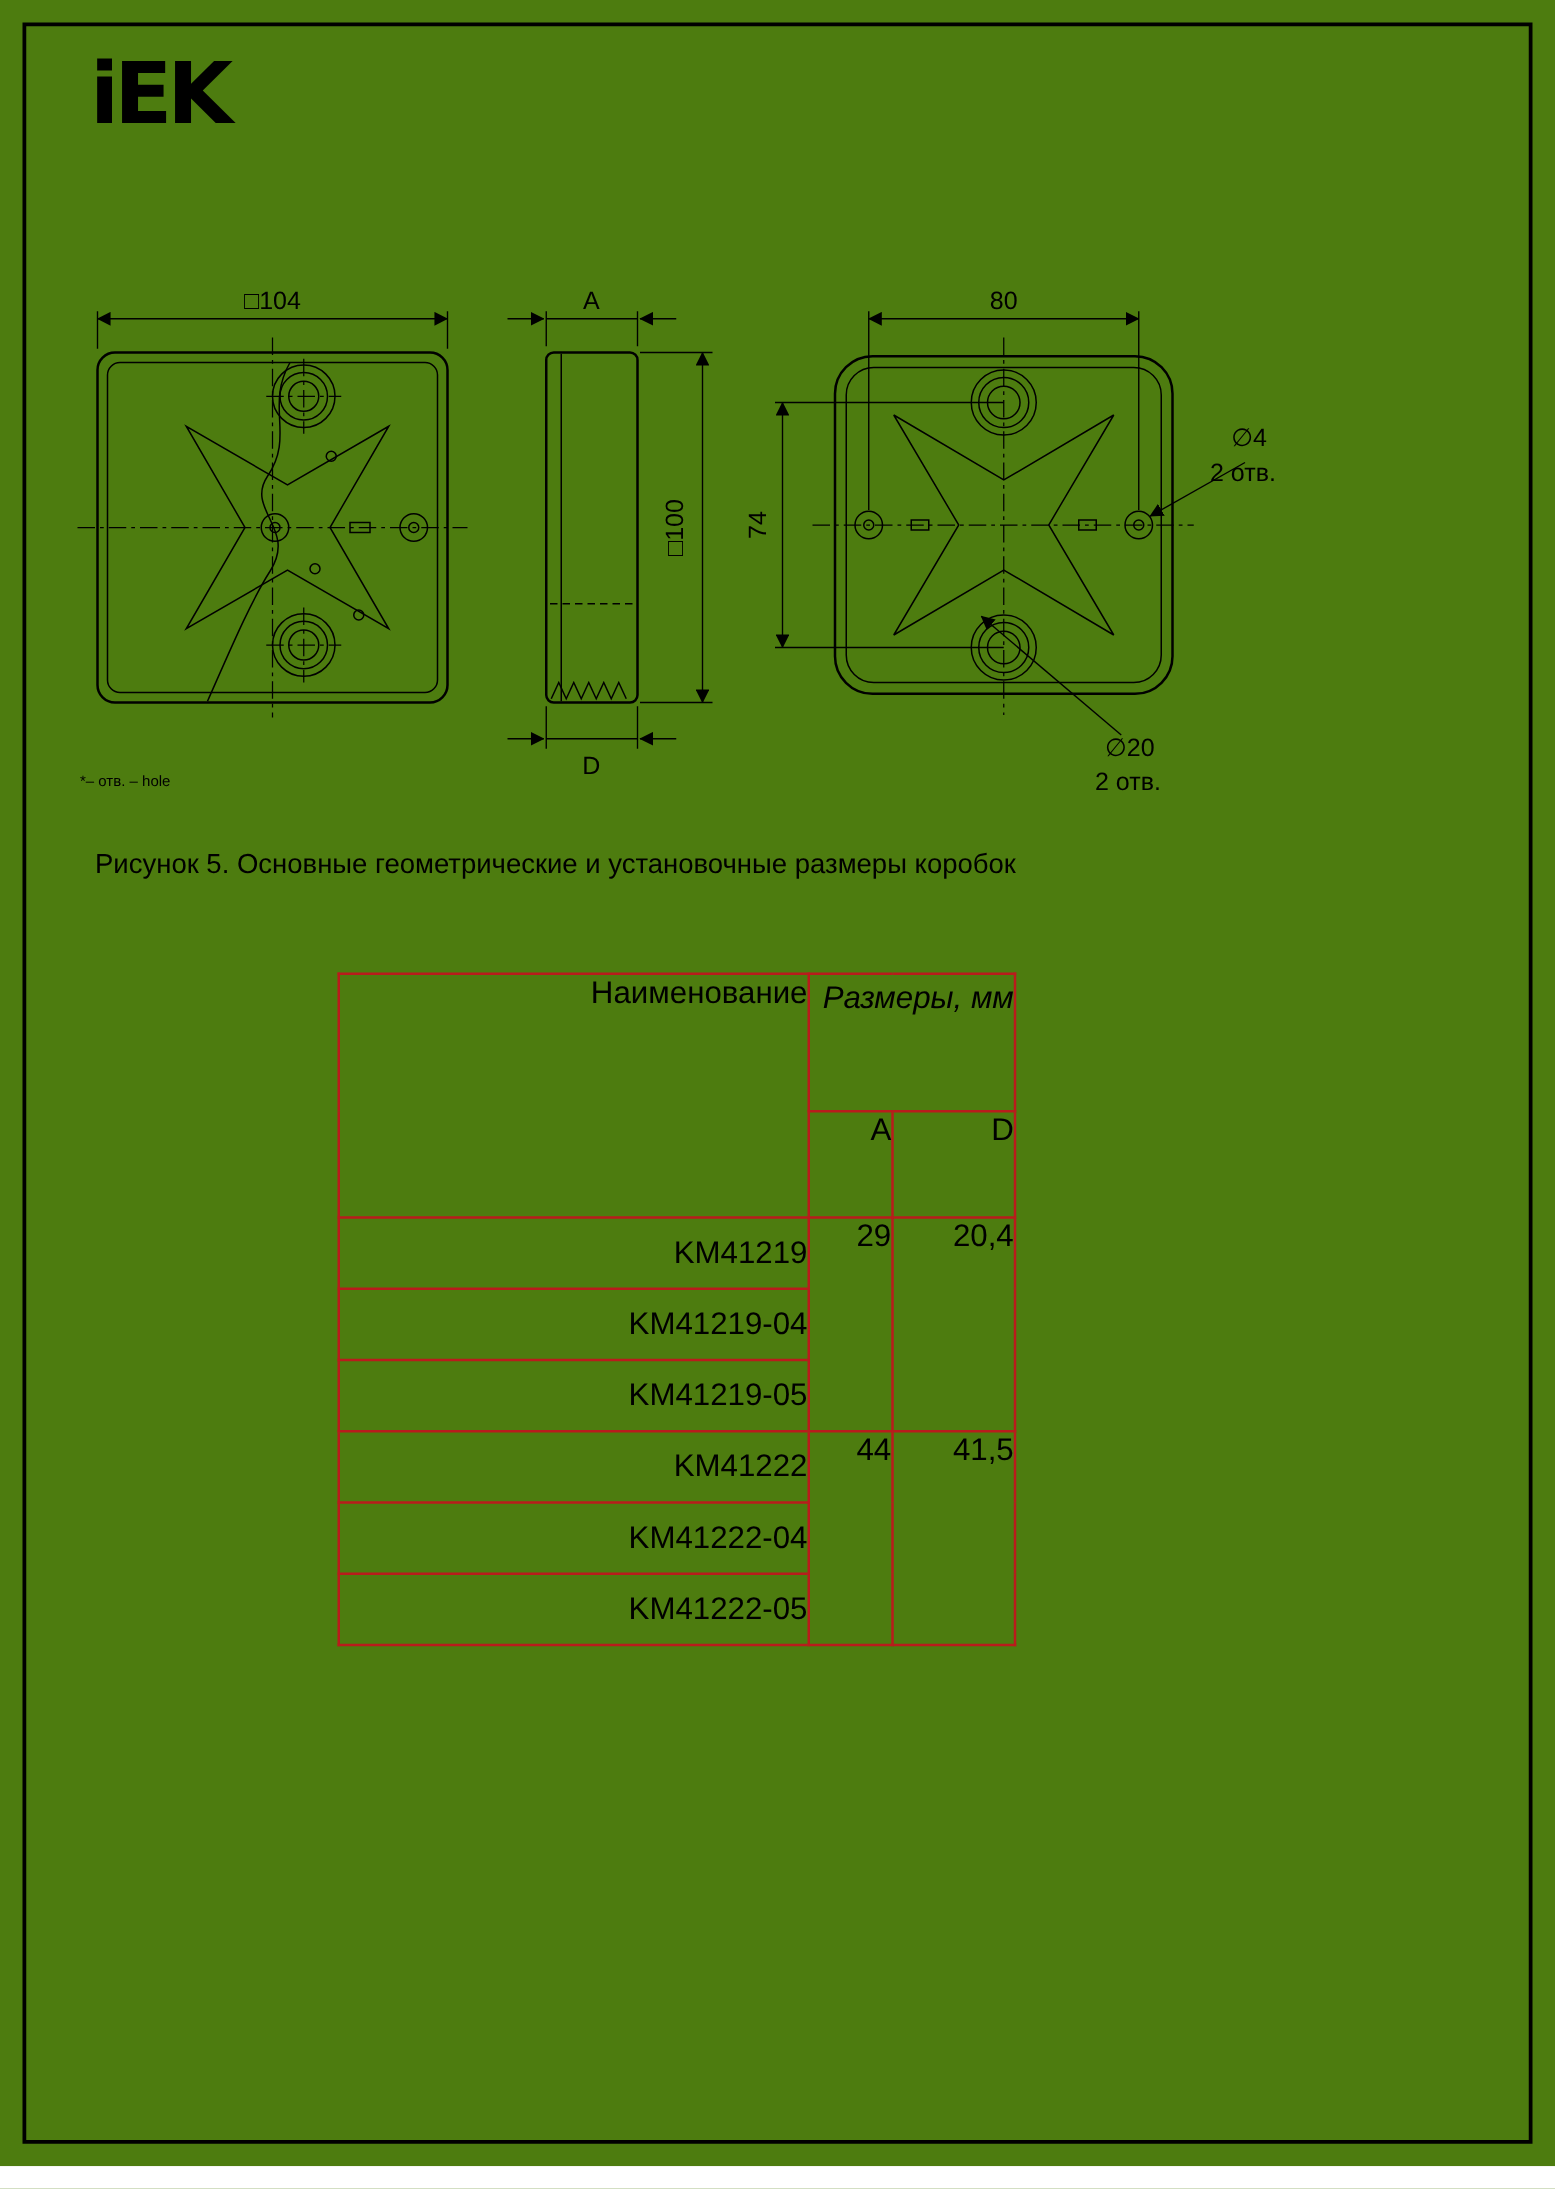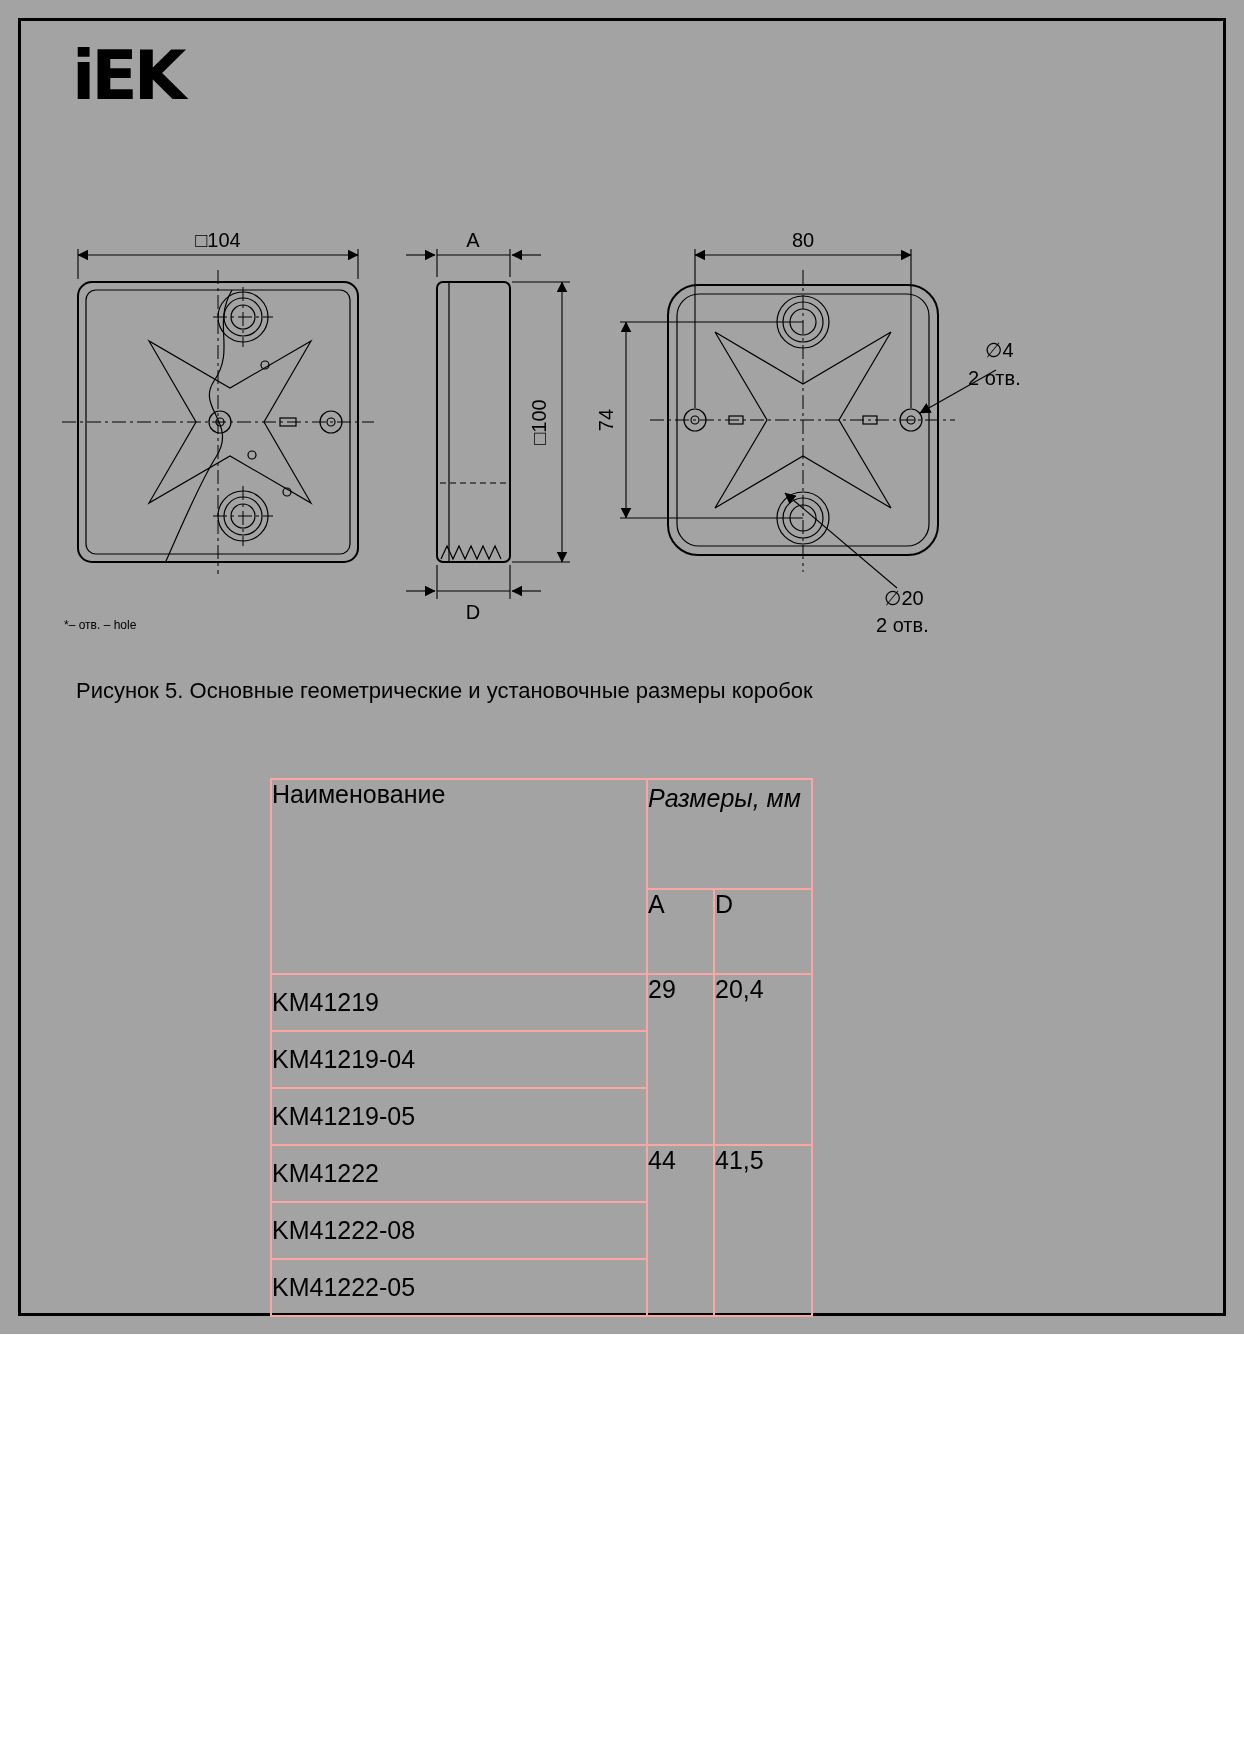--- a/index.html
+++ b/index.html
@@ -1,38 +1,38 @@
 <!DOCTYPE html>
 <html><head>
 <meta charset="utf-8">
 <style>
   html,body{margin:0;padding:0;background:#ffffff;}
   .page{
-    position:relative;width:1244px;height:1334px;background:#a3a3a3;
-    font-family:"Liberation Sans",sans-serif;color:#000;overflow:hidden;
+    position:relative;width:1244px;height:1733px;background:#4d7c0f;
+    font-family:"Liberation Sans",sans-serif;color:#000;overflow:hidden;text-align:right;
   }
   .frame{position:absolute;left:18px;top:18px;right:18px;bottom:18px;border:3px solid #000;}
   .logo{
     position:absolute;left:72px;top:42px;
     font-family:"DejaVu Sans",sans-serif;font-weight:bold;
     font-size:68px;letter-spacing:-4px;line-height:1;
   }
   .figure-svg{position:absolute;left:0;top:225px;}
   .figure-svg text{font-family:"Liberation Sans",sans-serif;font-size:20px;fill:#000;}
   .obj{stroke:#000;stroke-width:2;fill:none;}
   .obj2{stroke:#000;stroke-width:1.2;fill:none;}
   .cl{stroke:#000;stroke-width:1;fill:none;stroke-dasharray:14 4 3 4;}
   .dash{stroke:#000;stroke-width:1.1;fill:none;stroke-dasharray:6 4;}
   .dim,.ext{stroke:#000;stroke-width:1.1;fill:none;}
   .dot{fill:none;stroke:#000;stroke-width:1.2;}
   .footnote{position:absolute;left:64px;top:618px;font-size:12px;}
   .caption{position:absolute;left:76px;top:678px;font-size:22px;}
   .table-wrap{position:absolute;left:270px;top:778px;}
   table.dims{border-collapse:collapse;table-layout:fixed;width:541px;font-size:25px;}
-  table.dims td{border:2px solid #fca5a5;padding:0;}
+  table.dims td{border:2px solid #b91c1c;padding:0;}
   td.namecell{padding-left:16px;vertical-align:middle;}
   td.hdr-name{vertical-align:top;padding-top:20px;padding-left:16px;}
   td.hdr-sizes{vertical-align:top;padding-top:16px;padding-left:16px;padding-right:30px;line-height:1.5;font-style:italic;}
   td.hdr-sub{vertical-align:top;padding-top:14px;padding-left:16px;}
   td.val{vertical-align:top;padding-top:12px;padding-left:16px;}
   tr.hr1{height:110px;}
   tr.hr2{height:85px;}
   tr.dr{height:57px;}
 </style>
 </head>
@@ -195,21 +195,21 @@
       </tr>
       <tr class="dr">
         <td class="namecell">KM41219-05</td>
       </tr>
       <tr class="dr">
         <td class="namecell">KM41222</td>
         <td class="val" rowspan="3">44</td>
         <td class="val" rowspan="3">41,5</td>
       </tr>
       <tr class="dr">
-        <td class="namecell">KM41222-08</td>
+        <td class="namecell">KM41222-04</td>
       </tr>
       <tr class="dr">
         <td class="namecell">KM41222-05</td>
       </tr>
     </tbody>
       </table>
   </div>
 </div>
 
 </body></html>

